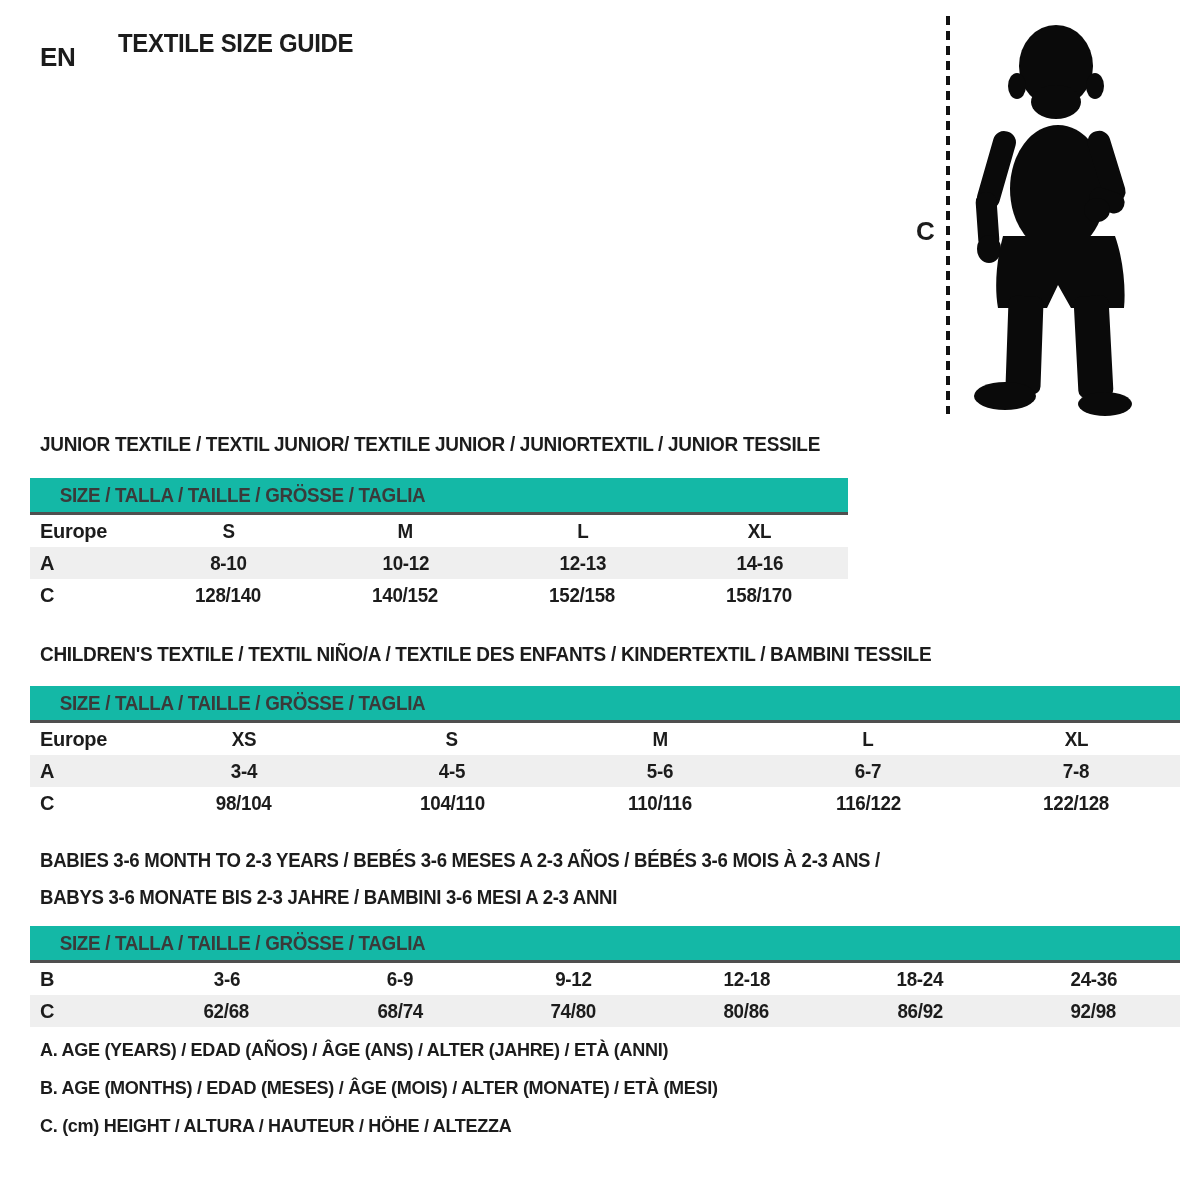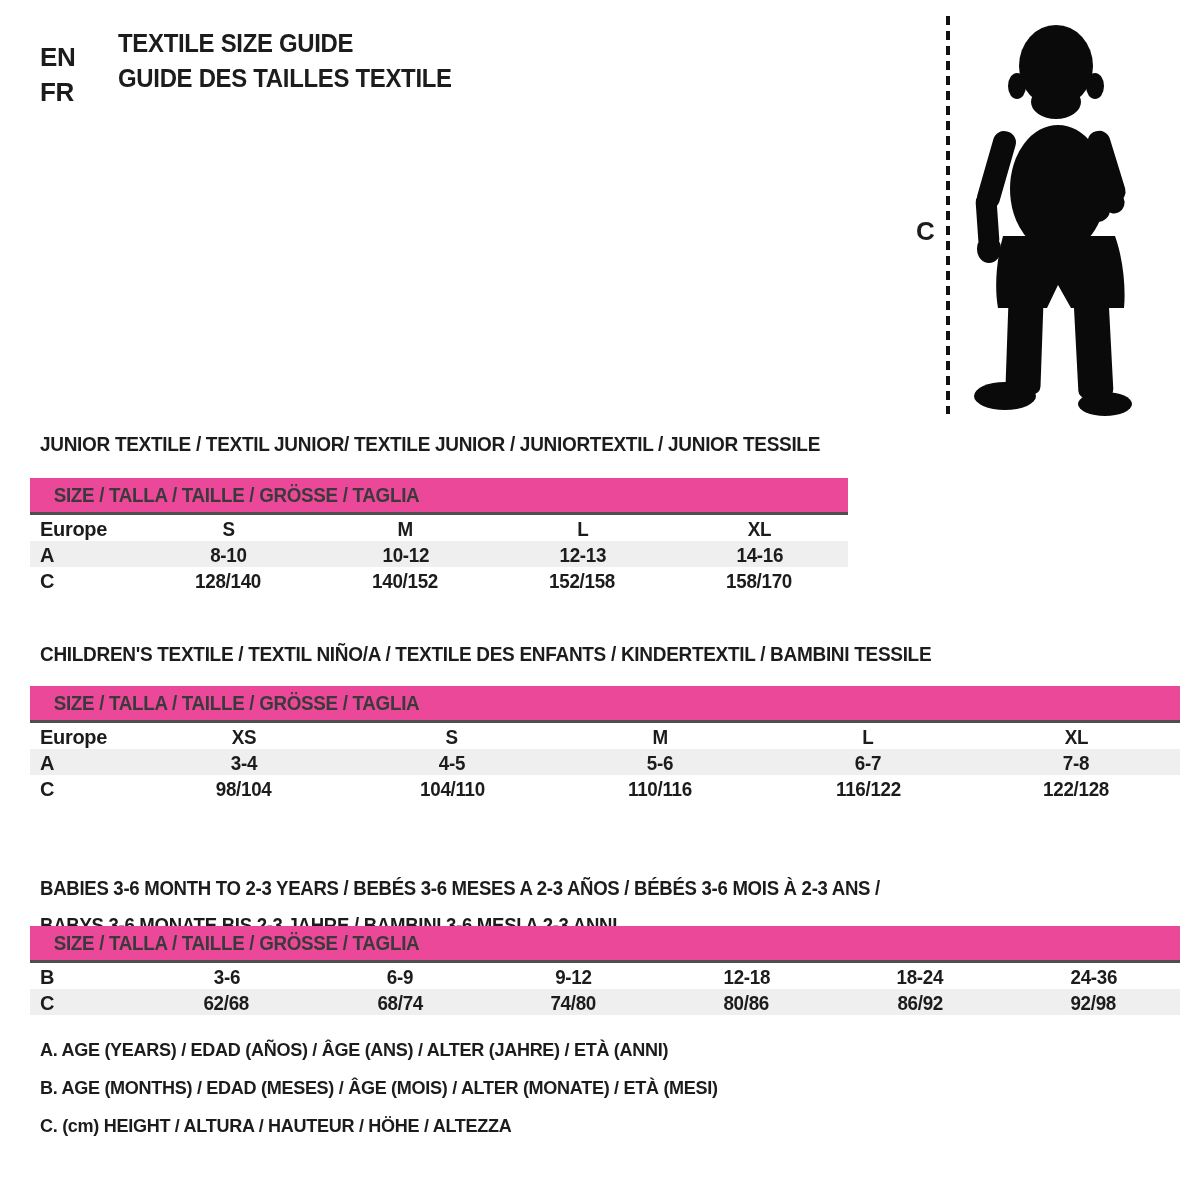--- a/index.html
+++ b/index.html
@@ -18,51 +18,47 @@
   .lang-code{width:78px;margin-top:27px;}
   .lang-title{white-space:nowrap;transform:scaleX(0.92);transform-origin:0 50%;}
 
   
   .figure-svg{position:absolute;left:963px;top:14px;}
   .dash-line{position:absolute;left:944px;top:16px;}
   .c-label{position:absolute;left:916px;top:216px;font-size:26px;}
 
   
   .sec-title{position:absolute;font-size:20px;line-height:24px;}
-  .babies-title{position:absolute;left:40px;top:842px;font-size:20px;line-height:37px;margin-top:28px;}
+  .babies-title{position:absolute;left:40px;top:842px;font-size:20px;line-height:37px;}
   .babies-title div{white-space:nowrap;transform:scaleX(0.93);transform-origin:0 50%;}
 
   
   .table{position:absolute;}
   .thead{
-    height:34px;background:#ec4899;border-bottom:3px solid #4f4f4f;
-    display:flex;align-items:center;padding-left:12px;font-size:20px;color:#3a3a3a;
+    height:34px;background:#14b8a6;border-bottom:3px solid #4f4f4f;
+    display:flex;align-items:center;padding-left:18px;font-size:20px;color:#3a3a3a;
   }
-  .trow{display:flex;height:26px;align-items:flex-end;font-size:20px;}
+  .trow{display:flex;height:32px;align-items:center;font-size:20px;}
   .trow.stripe{background:#efefef;}
   .cell-label{width:110px;padding-left:10px;box-sizing:border-box;flex:0 0 auto;}
   .cell{flex:1 1 0;text-align:center;}
 
   
   .legend{position:absolute;left:40px;top:1031px;font-size:19px;line-height:38px;}
   .legend div{white-space:nowrap;transform:scaleX(0.95);transform-origin:0 50%;}
 </style>
 </head>
 <body>
 
 <div class="canvas">
 
   <div class="langs">
     <div class="lang-row">
       <span class="lang-code">EN</span>
       <span class="lang-title">TEXTILE SIZE GUIDE</span>
-    </div>
-    <div class="lang-row">
-      <span class="lang-code">FR</span>
-      <span class="lang-title">GUIDE DES TAILLES TEXTILE</span>
     </div>
   </div>
 
   <svg class="dash-line" width="8" height="398" viewBox="0 0 8 398">
     <line x1="4" y1="0" x2="4" y2="398" stroke="#111111" stroke-width="4" stroke-dasharray="9 6"></line>
   </svg>
   <div class="c-label">C</div>
 
   <svg class="figure-svg" width="174" height="402" viewBox="0 0 174 402" fill="#0a0a0a">
 

